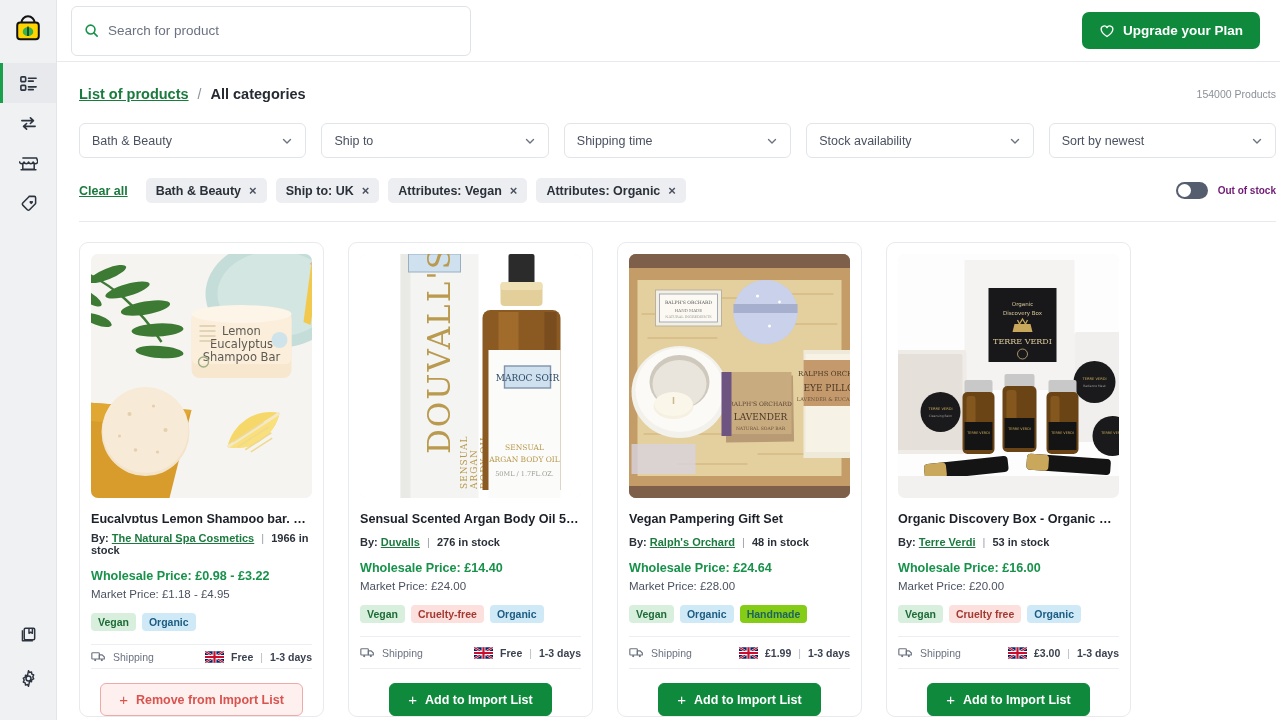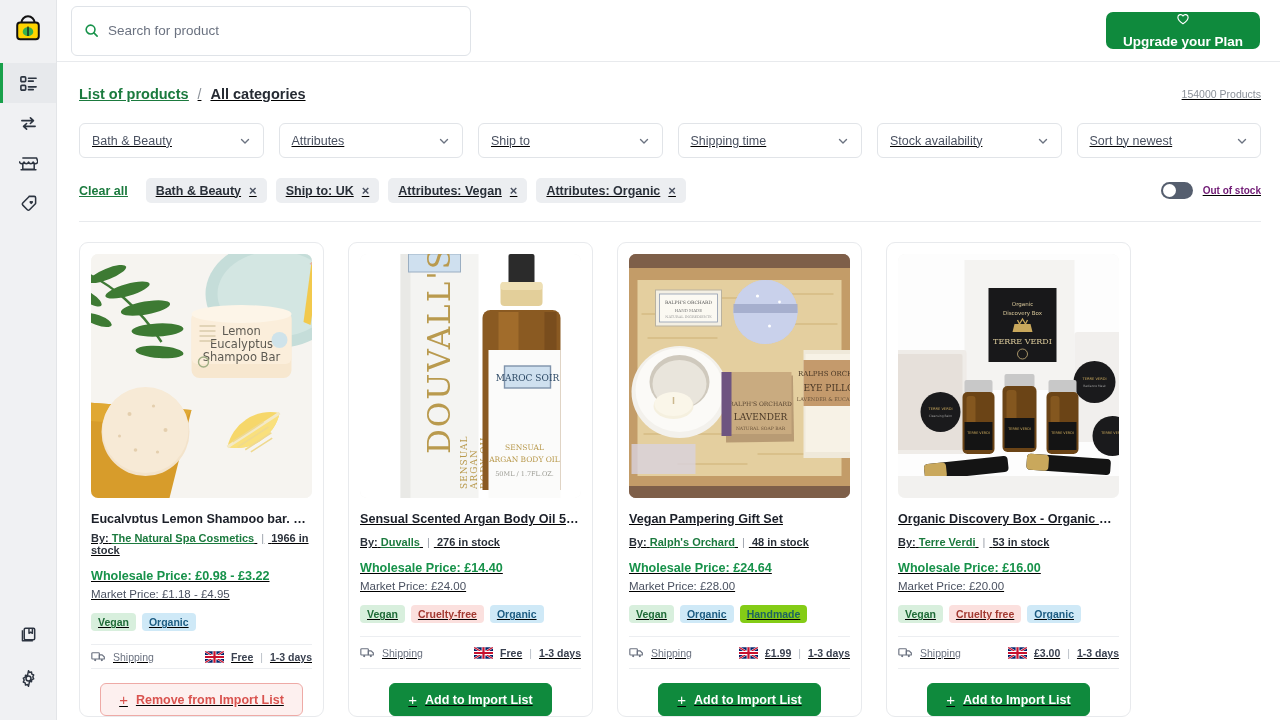--- a/index.html
+++ b/index.html
@@ -44,25 +44,25 @@
   }
   .search-box {
     width: 400px; height: 50px; border: 1px solid #dfe3e8; border-radius: 6px;
     display: flex; align-items: center; padding: 0 12px; gap: 9px; background: #fff;
   }
   .search-ph { font-size: 13.5px; color: #6b7280; }
   .spacer { flex: 1; }
   .upgrade-btn {
     background: #0f8a3d; color: #fff; border: none; border-radius: 7px;
     height: 37px; padding: 0 17px; display: flex; align-items: center; gap: 8px;
-    font-size: 13.5px; font-weight: 600; cursor: pointer; white-space: nowrap; flex-direction: column;
+    font-size: 13.5px; font-weight: 600; cursor: pointer; white-space: nowrap;
   }
 
   
-  .content { flex: 1; padding: 0 19px 0 22px; overflow: hidden; text-decoration: underline; }
+  .content { flex: 1; padding: 0 4px 0 22px; overflow: hidden; }
 
   .crumb-row {
     display: flex; align-items: baseline; padding-top: 24px;
   }
   .crumb-link {
     font-size: 14.5px; font-weight: 700; color: #1b7a3e;
     text-decoration: underline; cursor: pointer;
   }
   .crumb-sep { font-size: 14px; color: #8b9199; margin: 0 9px; }
   .crumb-cur { font-size: 14.5px; font-weight: 700; color: #262b33; }
@@ -235,26 +235,20 @@
     <div class="crumb-row">
       <span class="crumb-link">List of products</span>
       <span class="crumb-sep">/</span>
       <span class="crumb-cur">All categories</span>
       <span class="prod-count">154000 Products</span>
     </div>
 
     <div class="filters">
       <div class="select">
         <span>Bath &amp; Beauty</span>
-        <svg class="cv" width="12" height="12" viewBox="0 0 12 12">
-            <path d="M2.5 4.5L6 8l3.5-3.5" fill="none" stroke="#6b7280" stroke-width="1.4" stroke-linecap="round" stroke-linejoin="round"></path>
-          </svg>
-      </div>
-      <div class="select">
-        <span>Attributes</span>
         <svg class="cv" width="12" height="12" viewBox="0 0 12 12">
             <path d="M2.5 4.5L6 8l3.5-3.5" fill="none" stroke="#6b7280" stroke-width="1.4" stroke-linecap="round" stroke-linejoin="round"></path>
           </svg>
       </div>
       <div class="select">
         <span>Ship to</span>
         <svg class="cv" width="12" height="12" viewBox="0 0 12 12">
             <path d="M2.5 4.5L6 8l3.5-3.5" fill="none" stroke="#6b7280" stroke-width="1.4" stroke-linecap="round" stroke-linejoin="round"></path>
           </svg>
       </div>

